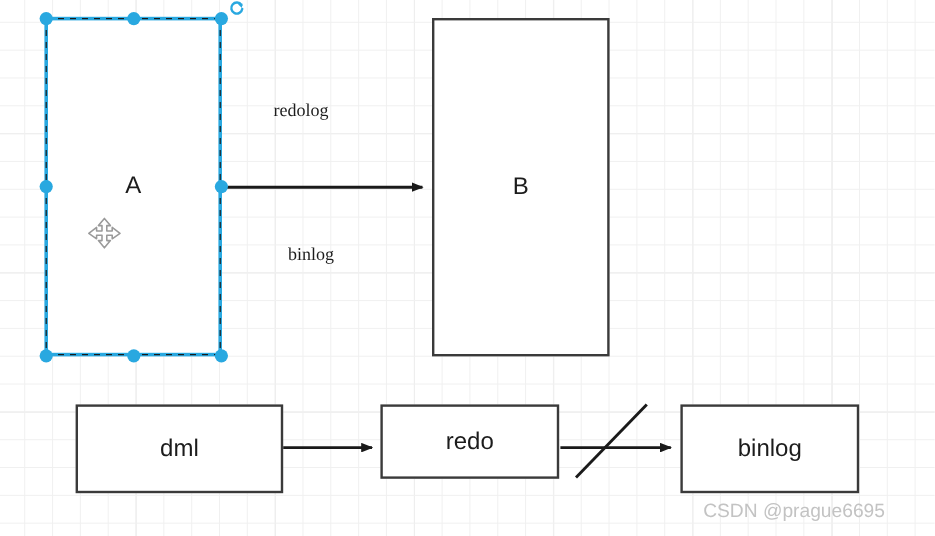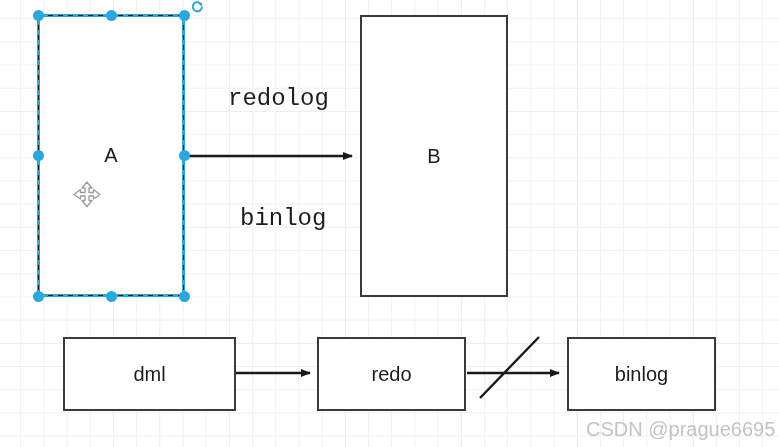--- a/index.html
+++ b/index.html
@@ -116,54 +116,54 @@
   #shape-dml {
     left: 63px;
     top: 337px;
     width: 173px;
     height: 74px;
   }
   #shape-redo {
     left: 317px;
     top: 337px;
     width: 149px;
-    height: 74px;
+    height: 62px;
   }
   #shape-binlog {
     left: 567px;
     top: 337px;
     width: 149px;
     height: 74px;
   }
   
   .edge-label {
     position: absolute;
     color: #1c1c1c;
-    font-size: 24px;
-    font-family: Liberation Mono, monospace;
+    font-size: 15px;
+    font-family: Liberation Serif, serif;
     white-space: nowrap;
   }
   #label-redolog { left: 228px; top: 85px; }
   #label-binlog  { left: 240px; top: 205px; }
   
   #connectors {
     position: absolute;
     left: 0;
     top: 0;
     width: 779px;
     height: 447px;
     pointer-events: none;
   }
   
   #watermark {
     position: absolute;
     left: 586px;
     top: 418px;
     color: #c3c3c3;
-    font-size: 20px;
+    font-size: 16px;
     font-family: "Liberation Sans", sans-serif;
     white-space: nowrap;
   }
 </style>
 </head>
 <body>
 
 <div id="canvas">
 
   <svg id="connectors" viewBox="0 0 779 447" xmlns="http://www.w3.org/2000/svg">

